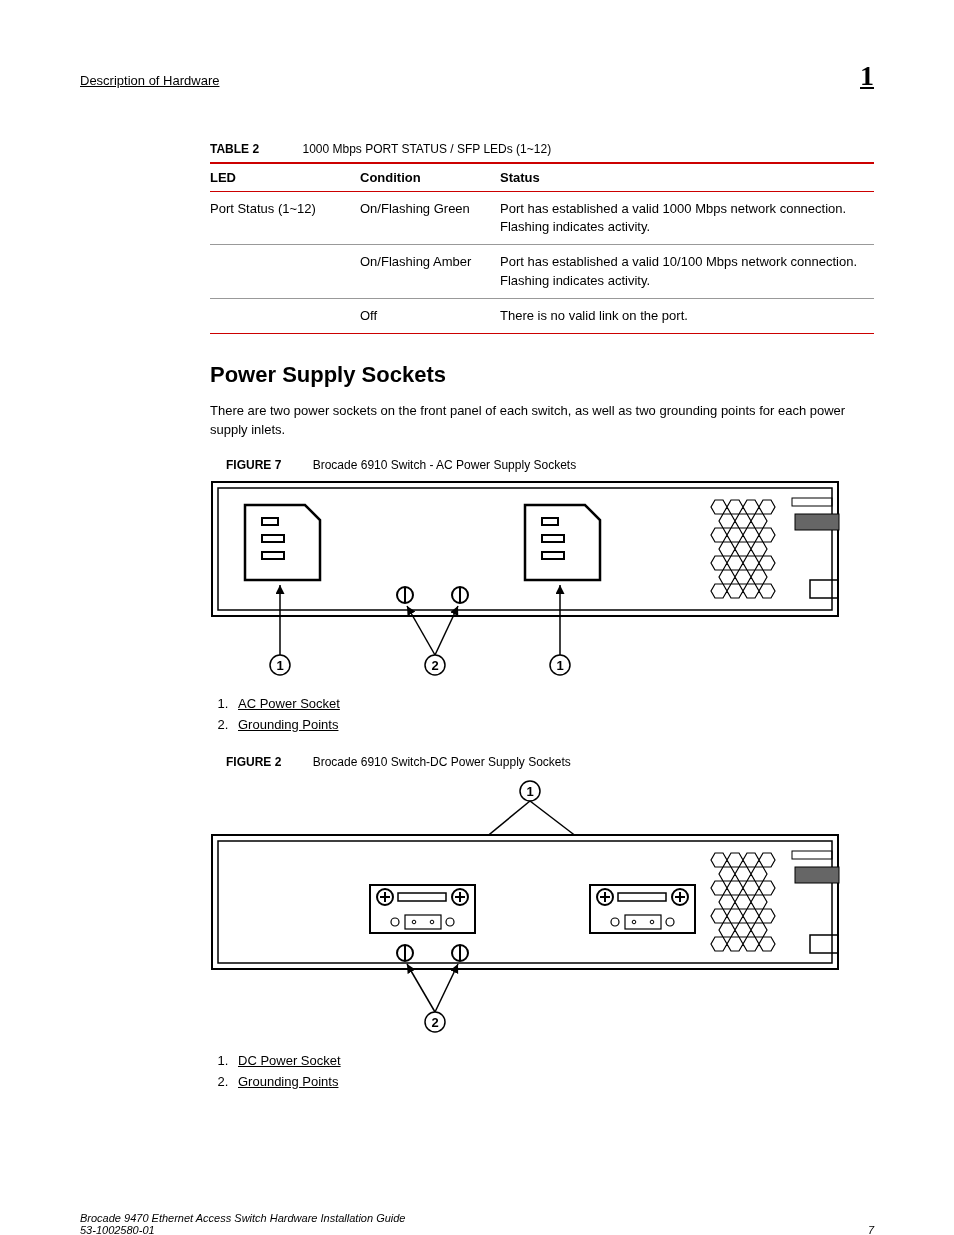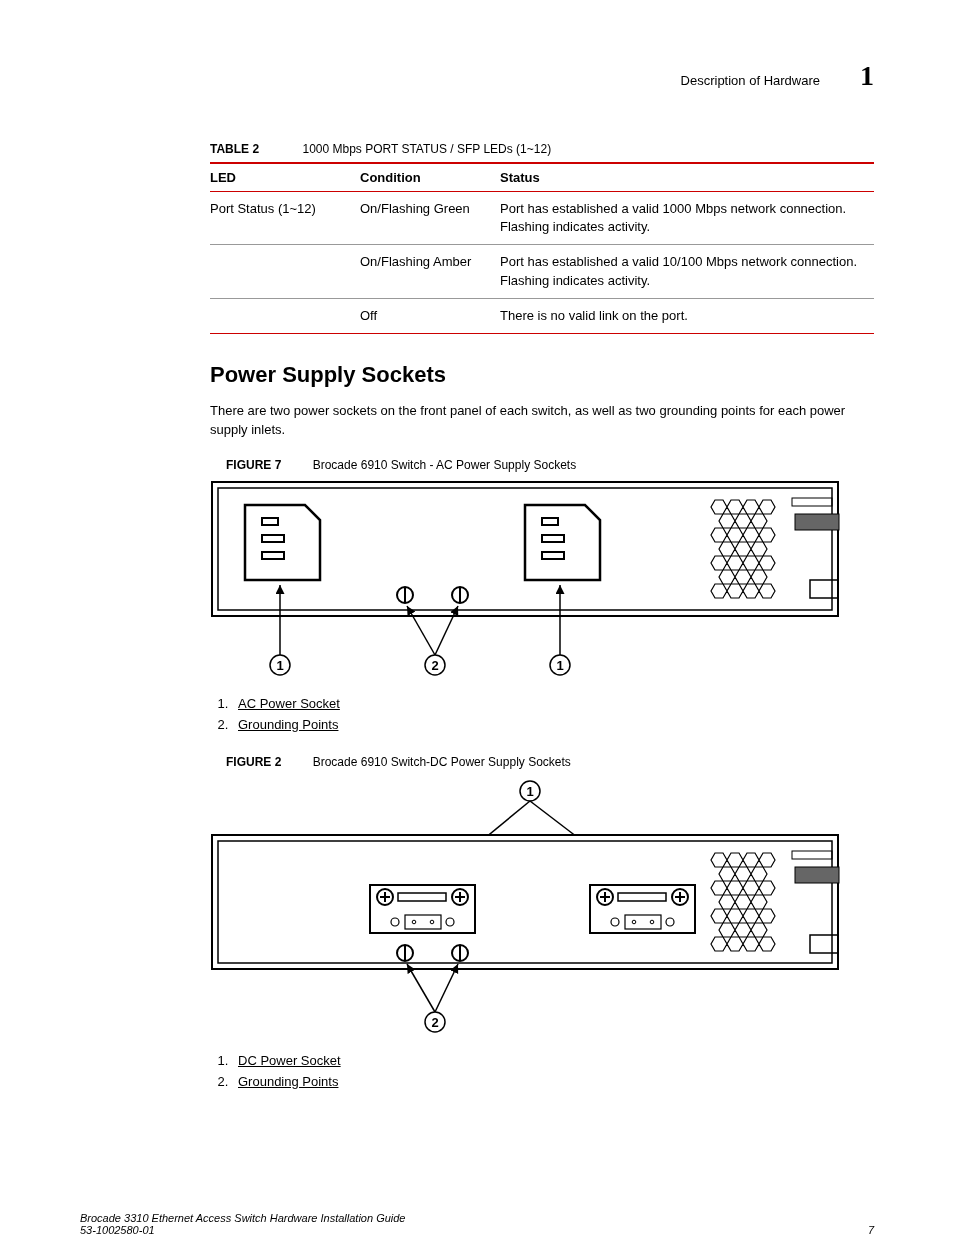--- a/index.html
+++ b/index.html
@@ -7,24 +7,25 @@
     font-size: 13px;
     color: #000;
     margin: 0;
     padding: 60px 80px 40px 80px;
     width: 954px;
     box-sizing: border-box;
     background: #fff;
   }
   .header-row {
     display: flex;
-    justify-content: flex-end;
+    justify-content: space-between;
     align-items: baseline;
     gap: 40px;
     margin-bottom: 50px;
+    text-decoration: underline;
   }
   .header-row .section-name {
     font-size: 13px;
   }
   .header-row .chapter-num {
     font-family: Georgia, 'Times New Roman', serif;
     font-size: 28px;
     font-weight: bold;
   }
   .content {
@@ -310,17 +311,17 @@
 
   <ol class="legend">
     <li>DC Power Socket</li>
     <li>Grounding Points</li>
   </ol>
 
 </div>
 
 <div class="footer">
   <div>
-    <div>Brocade 3310 Ethernet Access Switch Hardware Installation Guide</div>
+    <div>Brocade 9470 Ethernet Access Switch Hardware Installation Guide</div>
     <div>53-1002580-01</div>
   </div>
   <div class="right">7</div>
 </div>
 
 </body></html>

